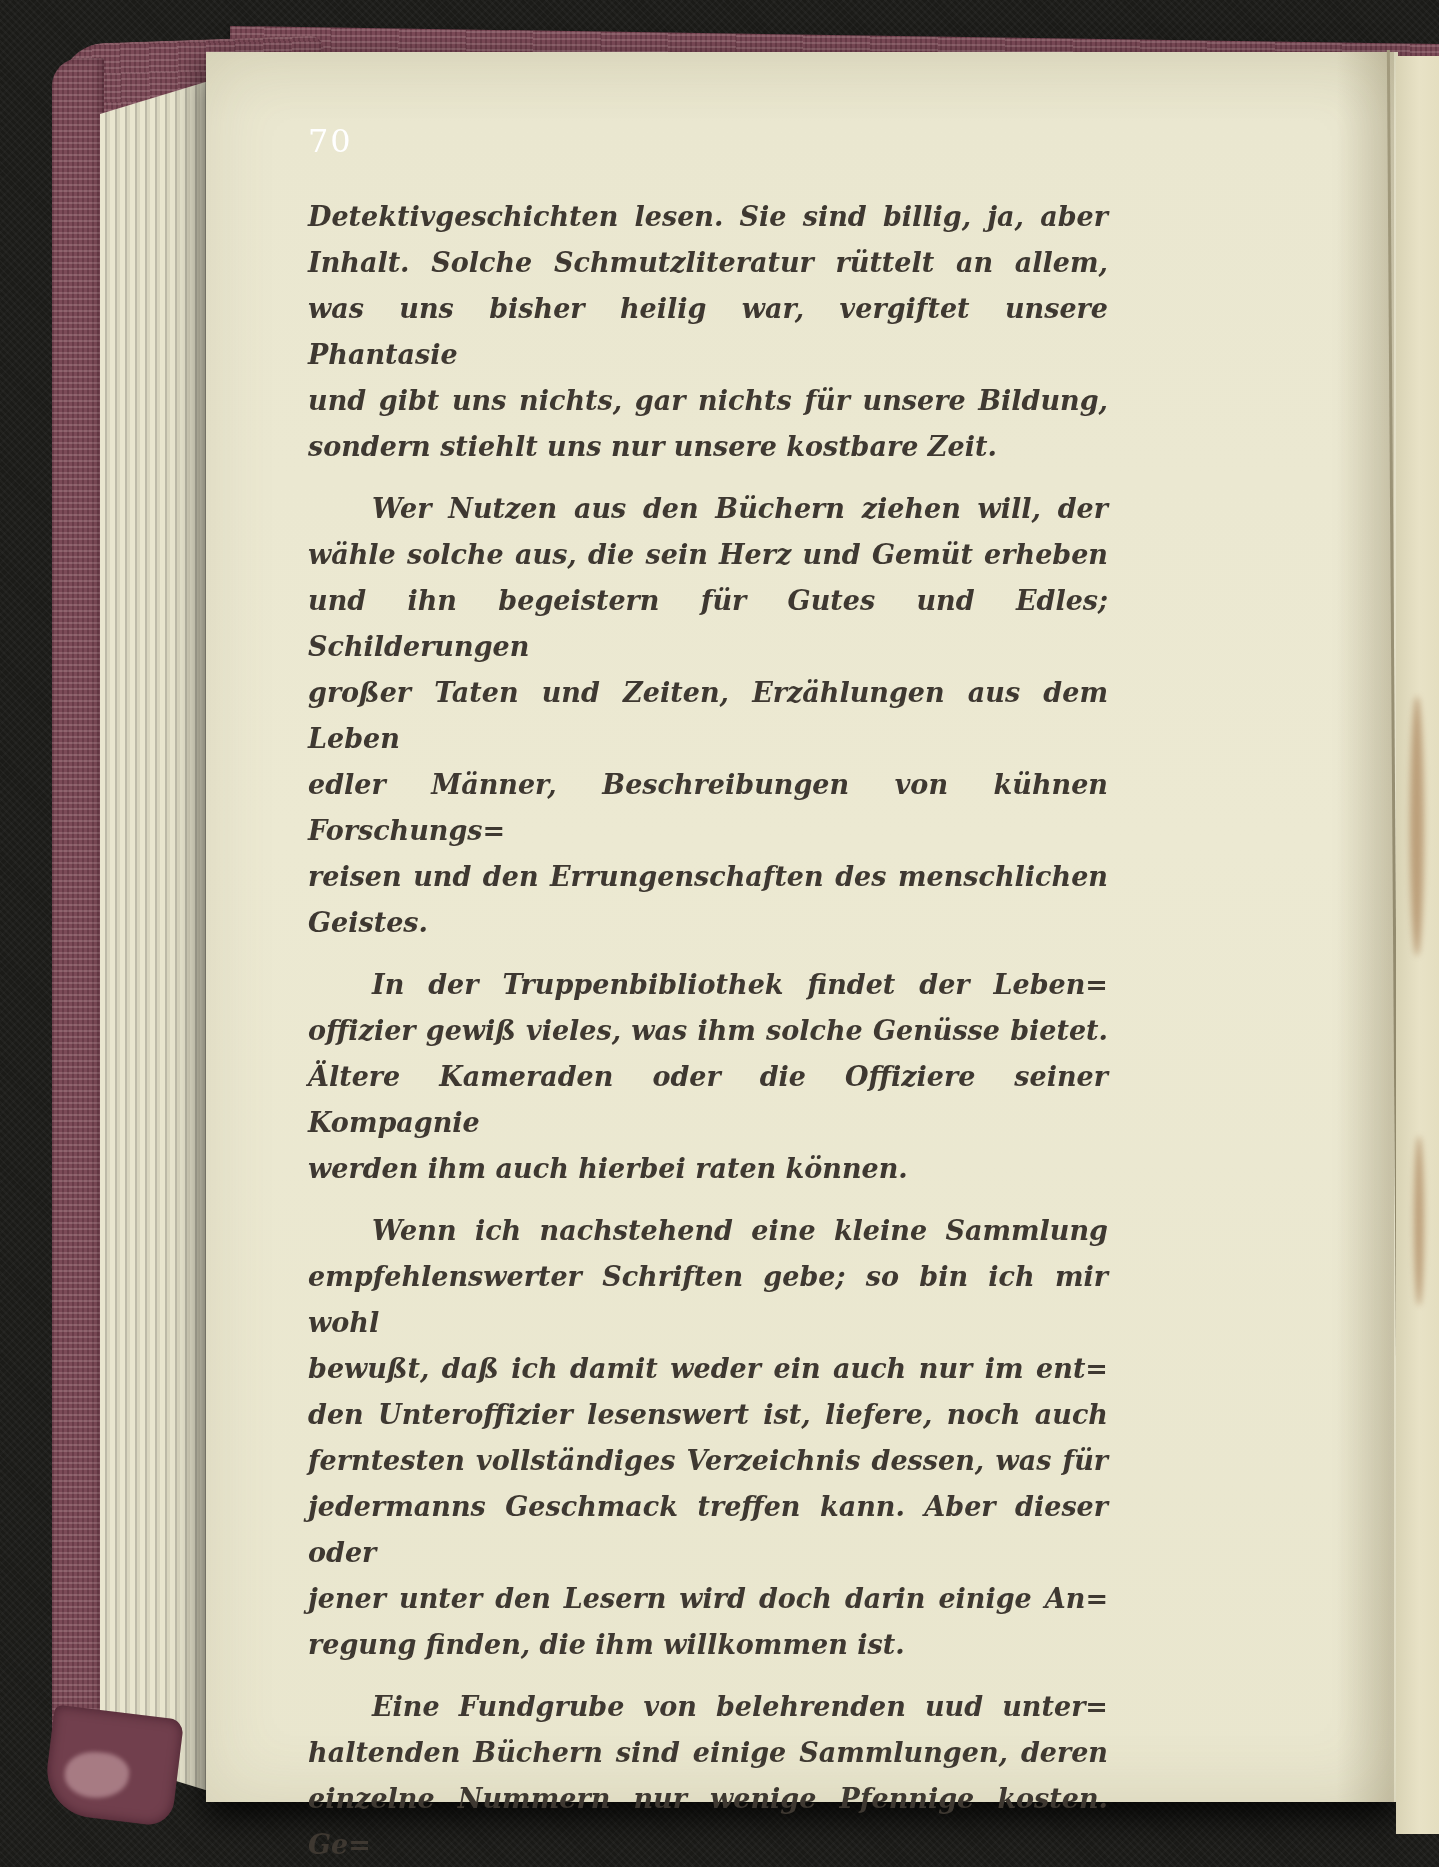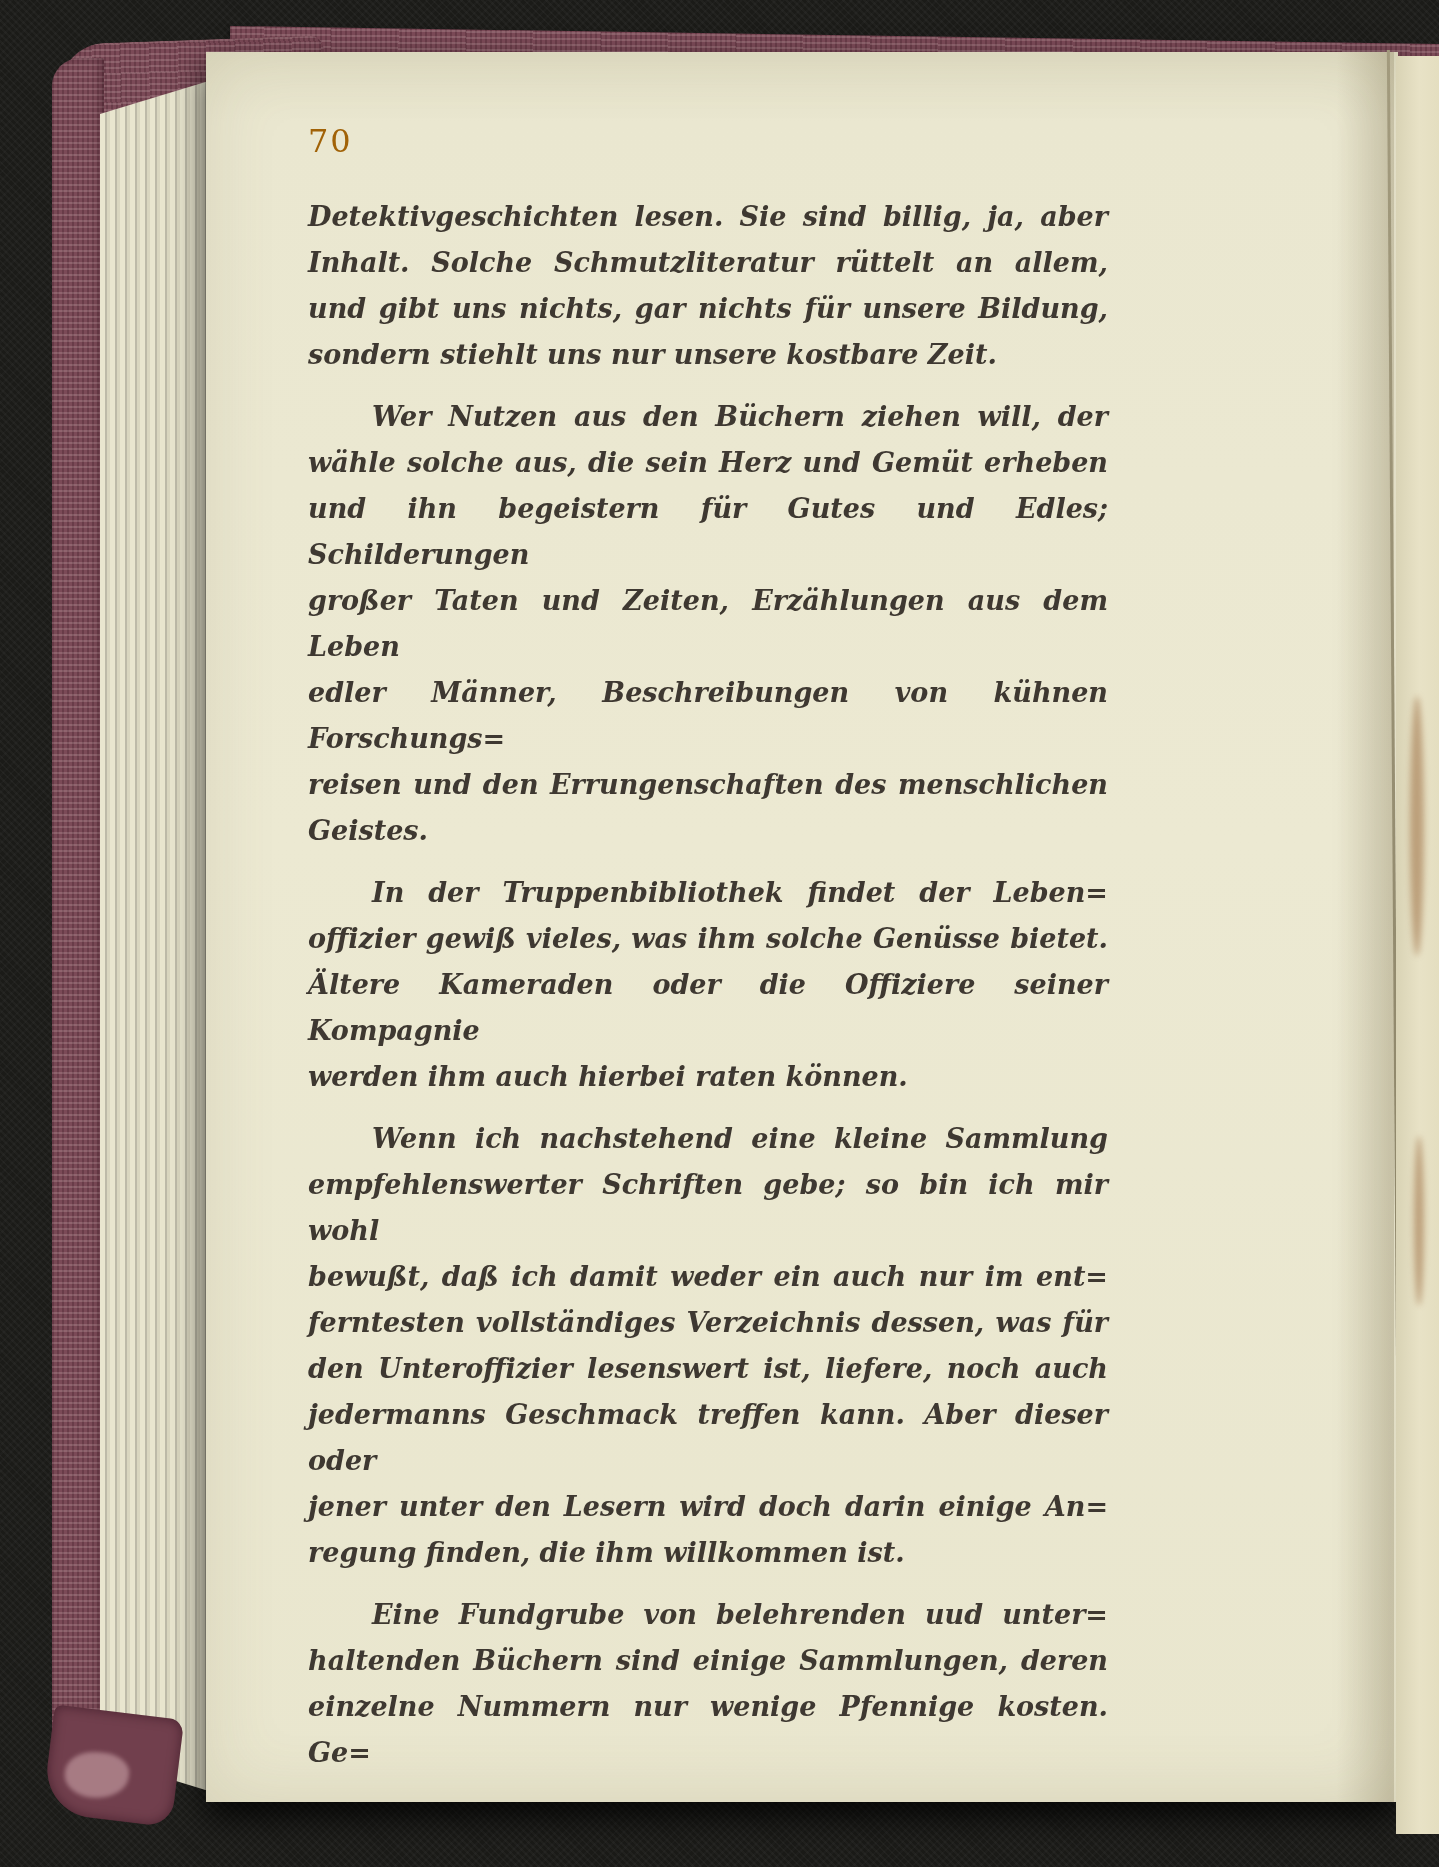--- a/index.html
+++ b/index.html
@@ -62,21 +62,21 @@
   }
   .facing-page{
     position:absolute;left:1396px;top:56px;width:43px;height:1778px;
     background:linear-gradient(90deg,#d9d3b5,#e8e2c6 55%,#e4dec0);
   }
   .fox-spot{position:absolute;background:#9a6b3f;border-radius:50%;filter:blur(3px);opacity:.55;}
   .spot-a{left:14px;top:640px;width:14px;height:260px;}
   .spot-b{left:18px;top:1080px;width:10px;height:170px;}
   .page-num{
     position:absolute;left:308px;top:122px;
-    font-size:32px;color:#a16207;letter-spacing:2px;
+    font-size:32px;color:#ffffff;letter-spacing:2px;
   }
   .text-block{
     position:absolute;left:308px;top:194px;width:800px;
     font-weight:bold;font-size:27px;line-height:46px;color:#3e3831;
   }
   .para{margin:0 0 16px 0;}
   .para.indent .line:first-child{text-indent:64px;}
   .line{text-align:justify;text-align-last:justify;font-style:italic;}
   .line.last{text-align-last:left;}
 </style>
@@ -101,20 +101,21 @@
   <div class="worn-patch"></div>
 </div>
 
 <div class="page-num">70</div>
 
 <div class="text-block">
 
   <div class="para">
     <div class="line">Detektivgeschichten lesen.  Sie sind billig, ja, aber</div>
     <div class="line">Inhalt.  Solche Schmutzliteratur rüttelt an allem,</div>
+    <div class="line">was uns bisher heilig war, vergiftet unsere Phantasie</div>
     <div class="line">und gibt uns nichts, gar nichts für unsere Bildung,</div>
     <div class="line last">sondern stiehlt uns nur unsere kostbare Zeit.</div>
   </div>
 
   <div class="para indent">
     <div class="line">Wer Nutzen aus den Büchern ziehen will, der</div>
     <div class="line">wähle solche aus, die sein Herz und Gemüt erheben</div>
     <div class="line">und ihn begeistern für Gutes und Edles; Schilderungen</div>
     <div class="line">großer Taten und Zeiten, Erzählungen aus dem Leben</div>
     <div class="line">edler Männer, Beschreibungen von kühnen Forschungs=</div>
@@ -126,22 +127,22 @@
     <div class="line">In der Truppenbibliothek findet der Leben=</div>
     <div class="line">offizier gewiß vieles, was ihm solche Genüsse bietet.</div>
     <div class="line">Ältere Kameraden oder die Offiziere seiner Kompagnie</div>
     <div class="line last">werden ihm auch hierbei raten können.</div>
   </div>
 
   <div class="para indent">
     <div class="line">Wenn ich nachstehend eine kleine Sammlung</div>
     <div class="line">empfehlenswerter Schriften gebe; so bin ich mir wohl</div>
     <div class="line">bewußt, daß ich damit weder ein auch nur im ent=</div>
+    <div class="line">den Unteroffizier lesenswert ist, liefere, noch auch</div>
     <div class="line">ferntesten vollständiges Verzeichnis dessen, was für</div>
-    <div class="line">den Unteroffizier lesenswert ist, liefere, noch auch</div>
     <div class="line">jedermanns Geschmack treffen kann.  Aber dieser oder</div>
     <div class="line">jener unter den Lesern wird doch darin einige An=</div>
     <div class="line last">regung finden, die ihm willkommen ist.</div>
   </div>
 
   <div class="para indent">
     <div class="line">Eine Fundgrube von belehrenden uud unter=</div>
     <div class="line">haltenden Büchern sind einige Sammlungen, deren</div>
     <div class="line">einzelne Nummern nur wenige Pfennige kosten.  Ge=</div>
 

